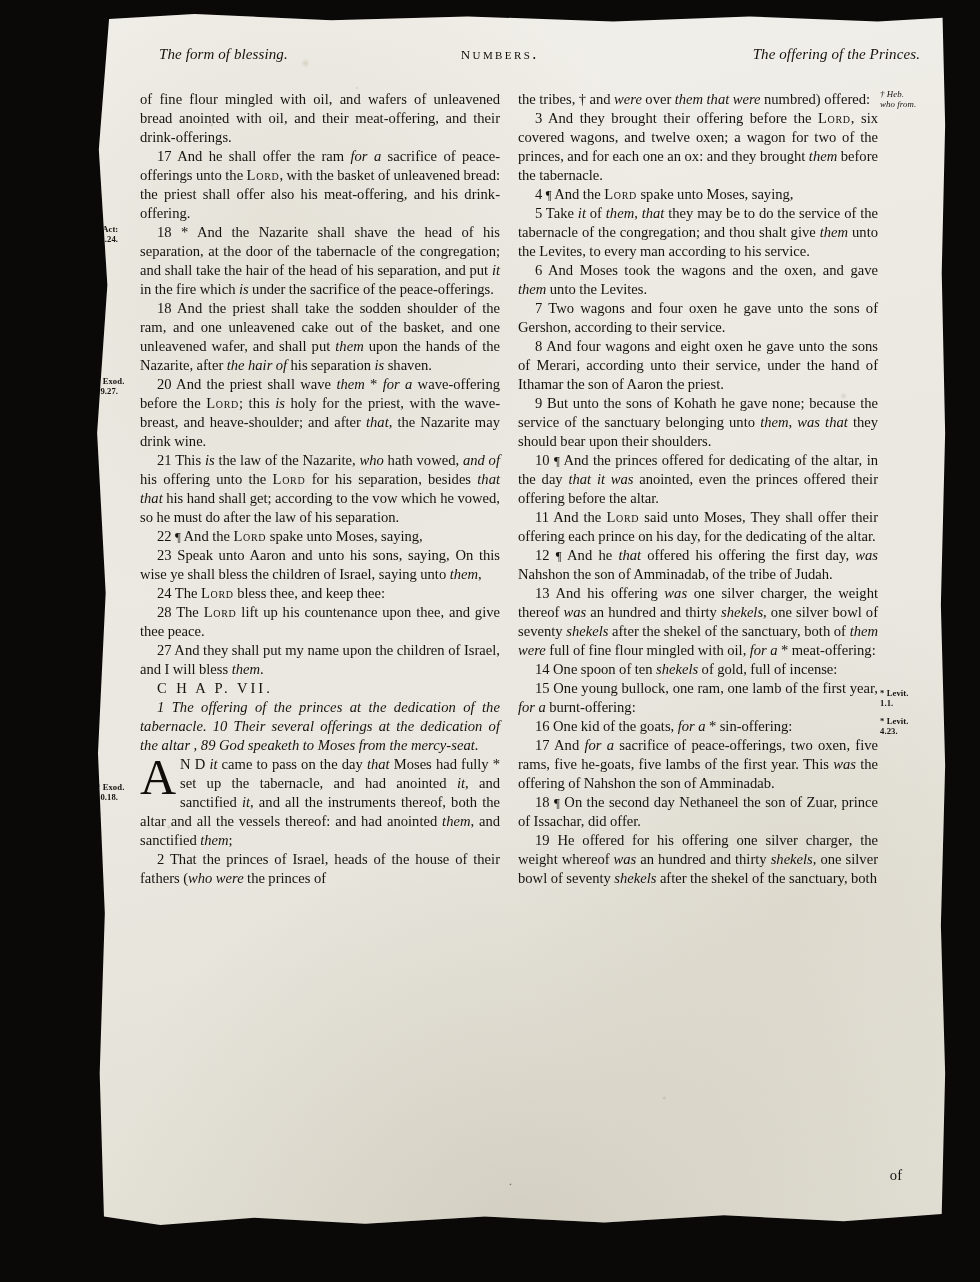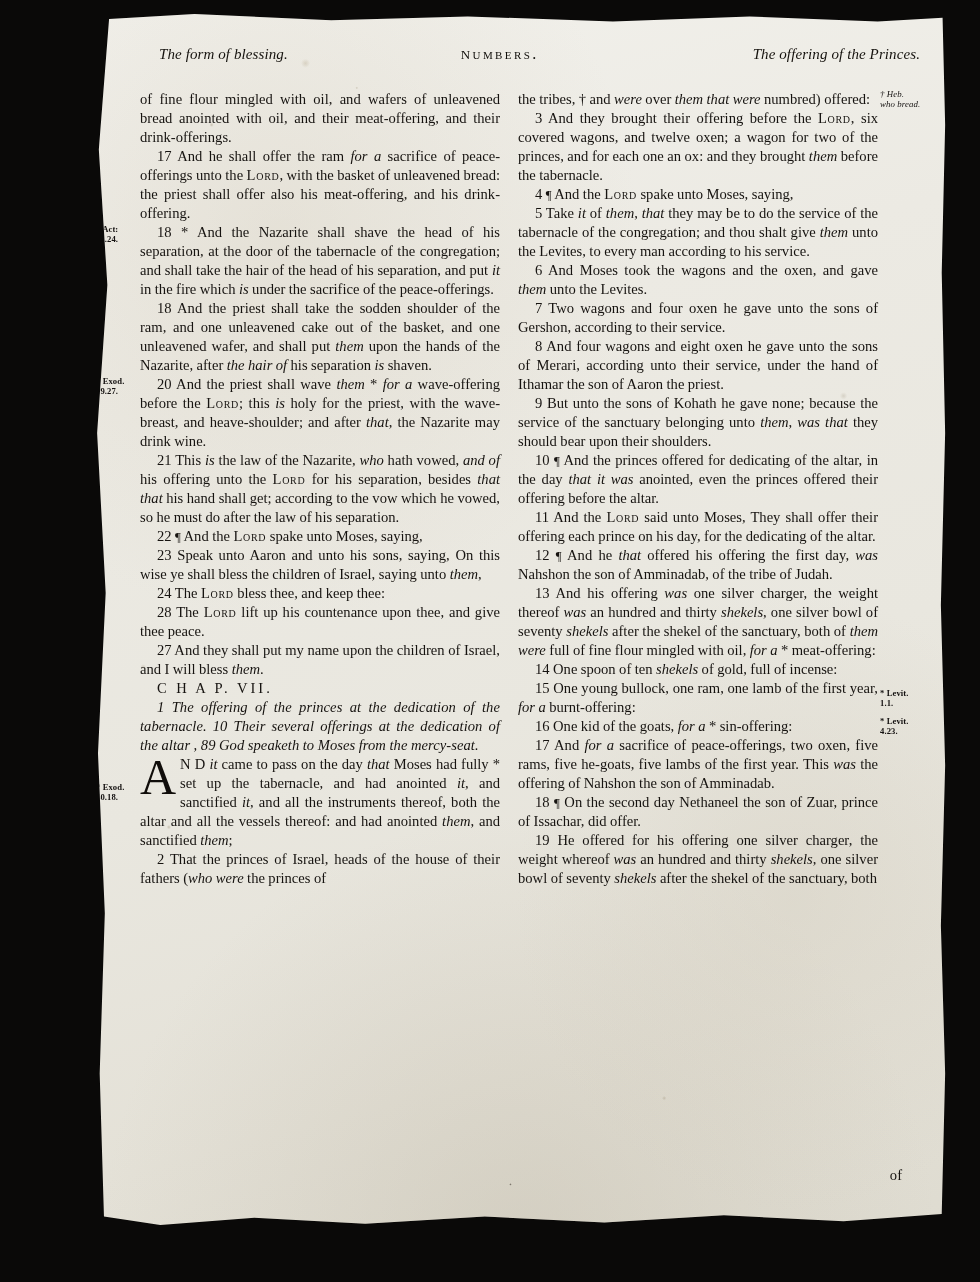--- a/index.html
+++ b/index.html
@@ -179,21 +179,21 @@
       </div>
 
       <p>2 That the princes of Israel, heads of the house of their fathers (<span class="it">who</span> <span class="it">were</span> the princes of</p>
     </div>
 
     <div class="col">
 
       <div style="position:relative;">
         <div class="mnote mR italic" style="top:0px;">
           <div>† Heb.</div>
-          <div>who bread.</div>
+          <div>who from.</div>
         </div>
         <p class="cont">the tribes, † and <span class="it">were</span> over <span class="it">them</span> <span class="it">that</span> <span class="it">were</span> numbred) offered:</p>
       </div>
 
       <p>3 And they brought their offering before the <span class="sc">Lord</span>, six covered wagons, and twelve oxen; a wagon for two of the princes, and for each one an ox: and they brought <span class="it">them</span> before the tabernacle.</p>
       <p>4 <span style="font-size:13px">¶</span> And the <span class="sc">Lord</span> spake unto Moses, saying,</p>
       <p>5 Take <span class="it">it</span> of <span class="it">them</span>, <span class="it">that</span> they may be to do the service of the tabernacle of the congregation; and thou shalt give <span class="it">them</span> unto the Levites, to every man according to his service.</p>
       <p>6 And Moses took the wagons and the oxen, and gave <span class="it">them</span> unto the Levites.</p>
       <p>7 Two wagons and four oxen he gave unto the sons of Gershon, according to their service.</p>
       <p>8 And four wagons and eight oxen he gave unto the sons of Merari, according unto their service, under the hand of Ithamar the son of Aaron the priest.</p>

